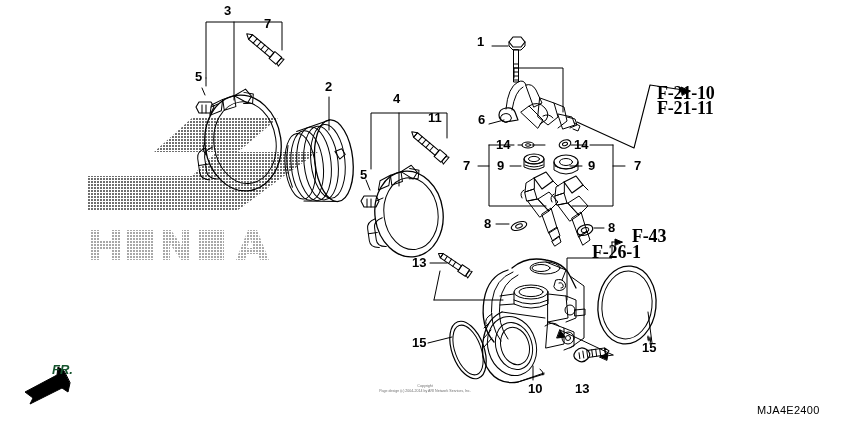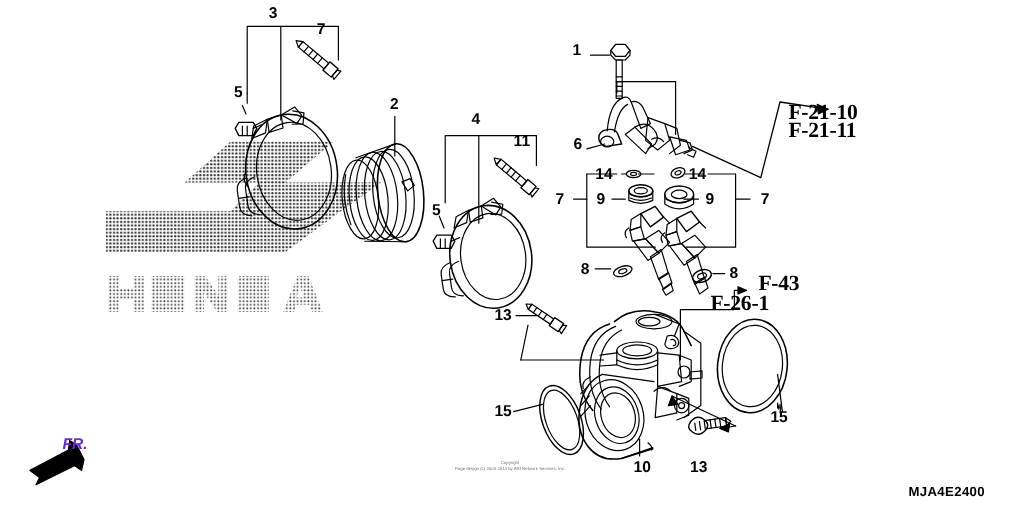--- a/index.html
+++ b/index.html
@@ -4,25 +4,25 @@
 <title>Honda Parts Diagram</title>
 <style>
   html,body{margin:0;padding:0;background:#fff;}
   body{font-family:"Liberation Sans",sans-serif;}
   #page{position:relative;width:850px;height:425px;background:#fff;overflow:hidden;}
   #svgroot{position:absolute;left:0;top:0;width:850px;height:425px;}
   .lbl{position:absolute;font-family:"Liberation Sans",sans-serif;font-weight:bold;
        color:#000;white-space:nowrap;line-height:1;}
   .num{font-size:13px;}
   .ref{font-size:18px;letter-spacing:-0.2px;font-family:Liberation Serif, serif;}
-  .partno{font-size:11px;font-weight:bold;letter-spacing:0.3px;}
+  .partno{font-size:11px;font-weight:normal;letter-spacing:0.3px;}
   .copy{font-size:3.6px;color:#6f6f6f;text-align:center;line-height:1.5;
         font-family:"Liberation Sans",sans-serif;font-weight:normal;}
   .frtxt{position:absolute;font-weight:bold;font-size:13px;font-style:italic;
-         font-family:"Liberation Sans",sans-serif;color:#6d28d9;}
+         font-family:"Liberation Sans",sans-serif;color:#14532d;}
   .wm{position:absolute;opacity:1;pointer-events:none;}
 </style>
 </head>
 <body>
 
 <div id="page">
 
   <svg class="wm" style="left:88px;top:118px;width:230px;height:145px" viewBox="0 0 230 145">
     <defs>
       <pattern id="halft" width="3" height="3" patternUnits="userSpaceOnUse">

